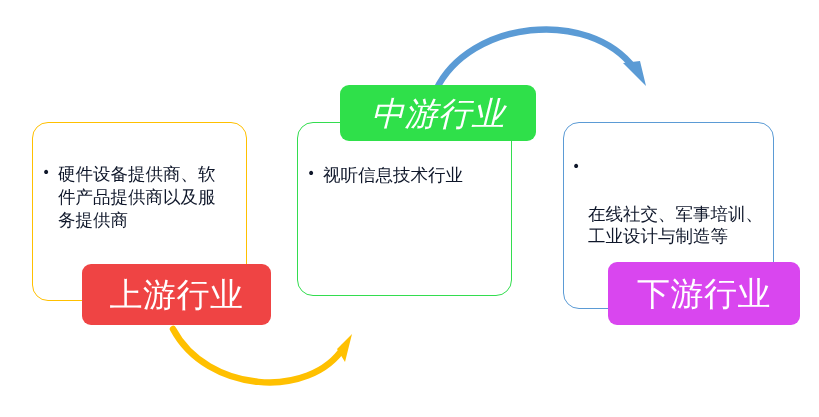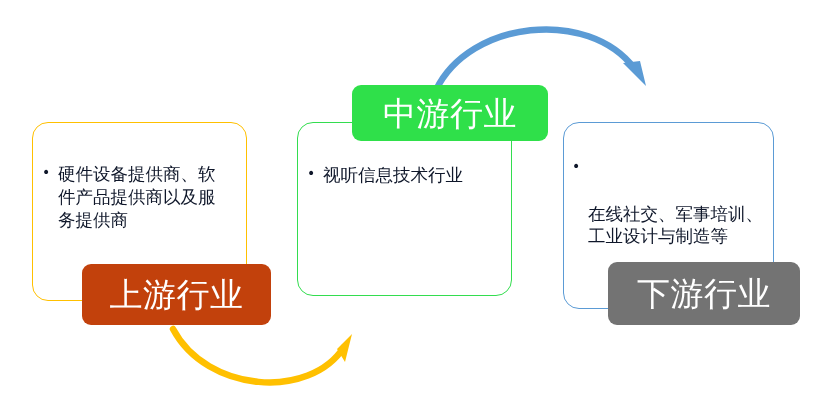--- a/index.html
+++ b/index.html
@@ -67,29 +67,30 @@
     font-size: 33px;
     line-height: 1;
     display: flex;
     align-items: center;
     justify-content: center;
     letter-spacing: 0.5px;
     white-space: nowrap;
   }
   .tab-upstream {
     left: 82px;  top: 264px;  width: 189px; height: 61px;
-    background: #c2410c;
+    background: #ef4444;
   }
   .tab-midstream {
-    left: 352px; top: 85px;   width: 196px; height: 56px;
+    left: 340px; top: 85px;   width: 196px; height: 56px;
     background: #2FE04A;
+    font-style: italic;
   }
   .tab-downstream {
     left: 608px; top: 262px;  width: 192px; height: 63px;
-    background: #737373;
+    background: #d946ef;
   }
 
   
   #arrows {
     position: absolute;
     left: 0; top: 0;
     width: 819px;
     height: 417px;
     pointer-events: none;
   }

